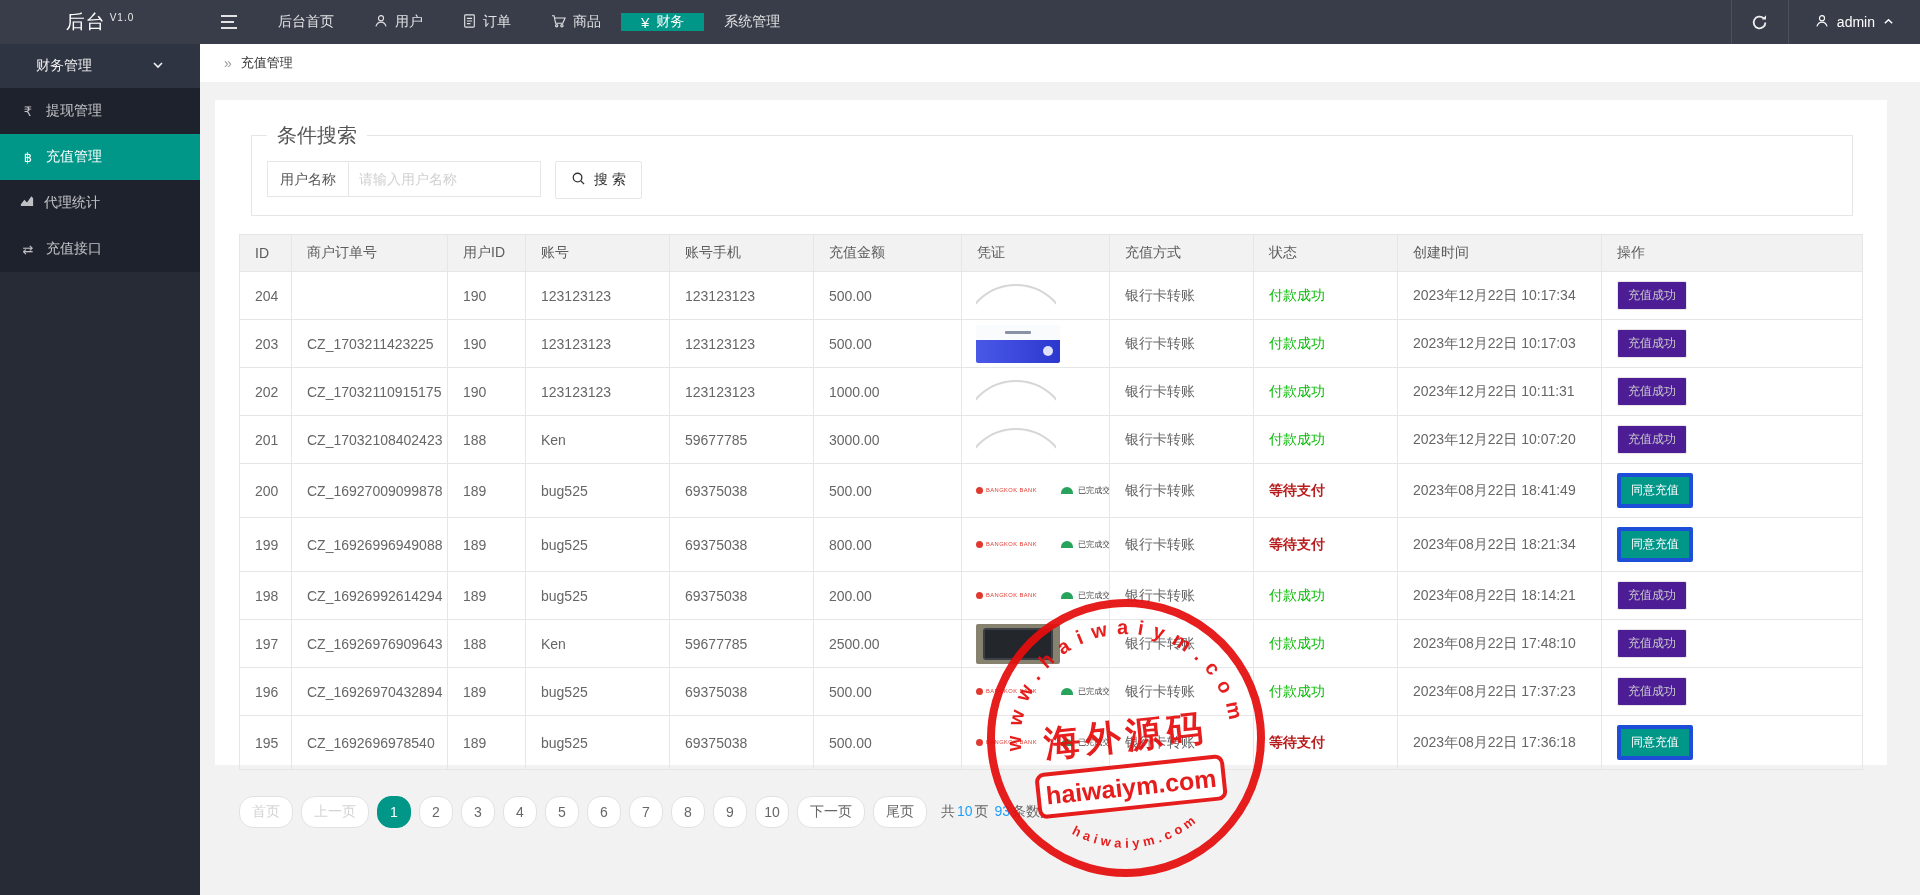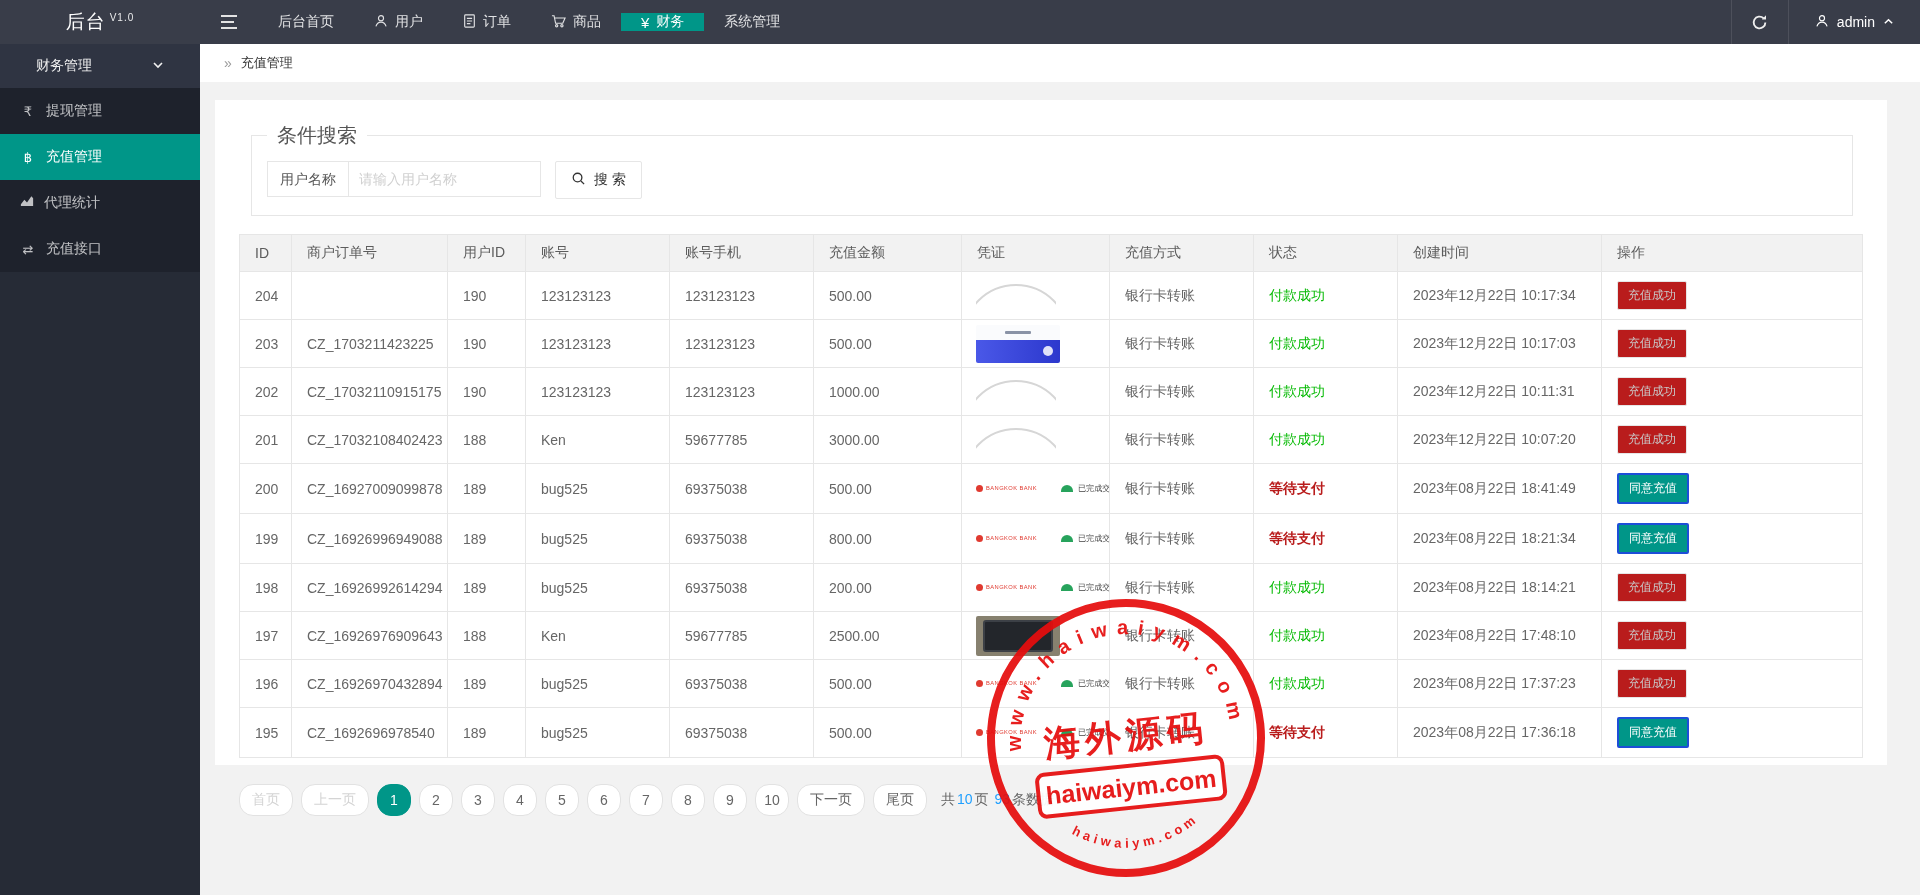--- a/index.html
+++ b/index.html
@@ -51,22 +51,22 @@
           background:#fff; border:1px solid #e6e6e6; border-radius:2px; font-size:14px; color:#333; cursor:pointer; }
 
   
   table { width:100%; border-collapse:collapse; table-layout:fixed; }
   th,td { border:1px solid #e6e6e6; text-align:left; padding:9px 15px; font-size:14px; color:#666;
           font-weight:400; white-space:nowrap; overflow:hidden; }
   th { background:#f2f2f2; color:#5c5c5c; }
   td.td-v { padding:2px 14px; }
   .st-success { color:#09bb07; }
   .st-wait { color:#b91c1c;font-weight:bold; }
-  .btn-dis { border:1px solid #e6e6e6; background:#b91c1c; color:#c9c9c9; padding:5px 10px; font-size:12px; border-radius:2px; }
-  .btn-pri { border:2px solid #1d4ed8; background:#009688; color:#fff; padding:5px 10px; font-size:12px; border-radius:2px; cursor:pointer; }
+  .btn-dis { border:1px solid #e6e6e6; background:#4c1d95; color:#c9c9c9; padding:5px 10px; font-size:12px; border-radius:2px; }
+  .btn-pri { border:4px solid #1d4ed8; background:#009688; color:#fff; padding:5px 10px; font-size:12px; border-radius:2px; cursor:pointer; }
 
   
   .v-arc { position:relative; width:80px; height:34px; overflow:hidden; }
   .v-arc i { position:absolute; left:50%; top:5px; transform:translateX(-50%); width:108px; height:108px;
              border:2px solid #d6d6d6; border-radius:50%; display:block; }
   .v-app { width:84px; height:38px; overflow:hidden; border-radius:2px; }
   .va-t { height:15px; background:#fafbfd; position:relative; }
   .va-t::after { content:""; position:absolute; left:50%; top:6px; transform:translateX(-50%);
                  width:26px; height:3px; background:#8a93a6; border-radius:1px; }
   .va-b { height:23px; background:linear-gradient(90deg,#4a58e8,#2c38cd); position:relative; }

